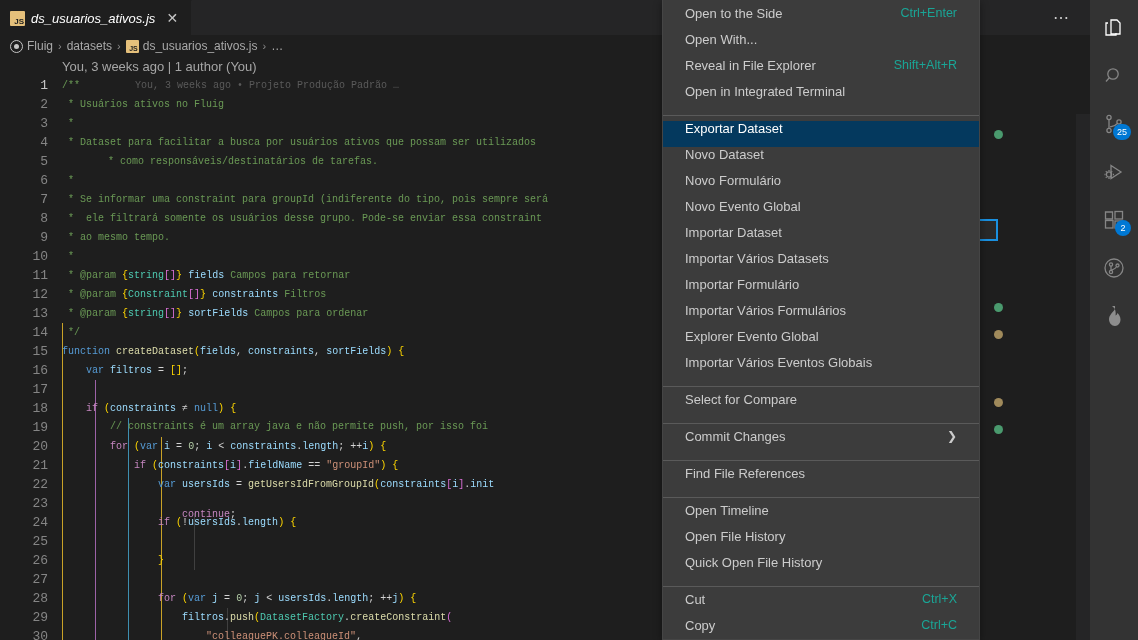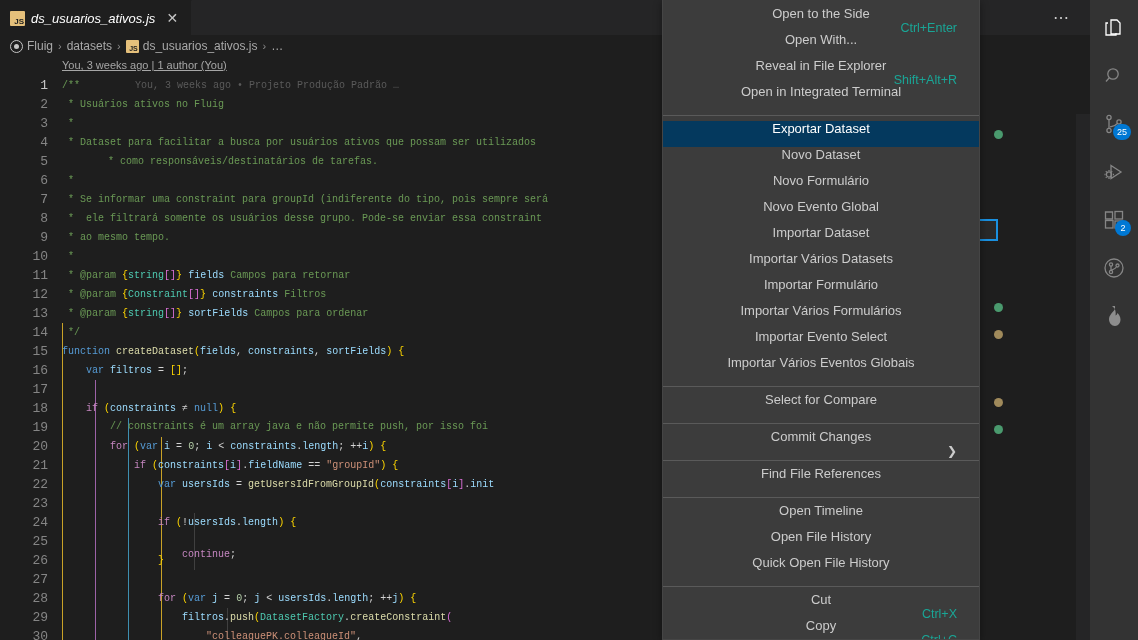--- a/index.html
+++ b/index.html
@@ -106,23 +106,22 @@
   }
 
   
   .code-area {
     position: absolute; left: 0; top: 57px; width: 1090px; height: 583px;
     background: #1e1e1e; overflow: hidden;
   }
   .blame-line {
     position: absolute; left: 62px; top: 2px;
     font-family: "Liberation Sans", sans-serif;
-    font-size: 11px; color: #a6a6a6;
+    font-size: 13px; color: #a6a6a6;
     white-space: nowrap;
-    text-decoration: underline;
   }
   .gutter {
     position: absolute; left: 0; top: 0; width: 58px; height: 583px;
   }
   .ln {
     position: absolute; right: 10px; width: 50px; text-align: right;
     font-family: "Liberation Mono", monospace; font-size: 13px;
     color: #858585; height: 19px; line-height: 19px;
   }
   .ln.active { color: #c6c6c6; }
@@ -183,23 +182,23 @@
     border: 1px solid #454545;
     border-top: none;
     box-shadow: 0 2px 8px rgba(0,0,0,0.4);
     padding: 6px 0 0 0;
     overflow: hidden;
     color: #cccccc;
     font-size: 13px;
   }
   .cm-item {
     position: relative; height: 26px;
-    display: flex; align-items: center;
+    display: flex; align-items: flex-start;
     padding: 0 22px 0 22px;
-    cursor: pointer; white-space: nowrap; flex-direction: column;
+    cursor: pointer; white-space: nowrap;
   }
   .cm-item .cm-label { flex: 0 1 auto; }
   .cm-item .cm-key {
     margin-left: auto; color: #14b8a6; opacity: 0.85; font-size: 12.5px;
   }
   .cm-item .cm-sub {
     margin-left: auto; color: #cccccc; font-size: 12px;
   }
   .cm-item.selected {
     background: #04395e;
@@ -309,21 +308,21 @@
           <div class="cl" style="top: 285px;"><span class="c-kw">function</span><span class="c-op"> </span><span class="c-fn">createDataset</span><span class="c-punc-y">(</span><span class="c-var">fields</span><span class="c-op">, </span><span class="c-var">constraints</span><span class="c-op">, </span><span class="c-var">sortFields</span><span class="c-punc-y">)</span><span class="c-op"> </span><span class="c-punc-y">{</span></div>
           <div class="cl" style="top: 304px;"><span class="c-op">    </span><span class="c-kw">var</span><span class="c-op"> </span><span class="c-var">filtros</span><span class="c-op"> = </span><span class="c-punc-y">[</span><span class="c-punc-y">]</span><span class="c-op">;</span></div>
           <div class="cl" style="top: 323px;"></div>
           <div class="cl" style="top: 342px;"><span class="c-op">    </span><span class="c-kw2">if</span><span class="c-op"> </span><span class="c-punc-y">(</span><span class="c-var">constraints</span><span class="c-op"> ≠ </span><span class="c-kw">null</span><span class="c-punc-y">)</span><span class="c-op"> </span><span class="c-punc-y">{</span></div>
           <div class="cl" style="top: 360px;"><span class="c-comment">        // constraints é um array java e não permite push, por isso foi</span></div>
           <div class="cl" style="top: 380px;"><span class="c-op">        </span><span class="c-kw2">for</span><span class="c-op"> </span><span class="c-punc-y">(</span><span class="c-kw">var</span><span class="c-op"> </span><span class="c-var">i</span><span class="c-op"> = </span><span class="c-num">0</span><span class="c-op">; </span><span class="c-var">i</span><span class="c-op"> &lt; </span><span class="c-var">constraints</span><span class="c-op">.</span><span class="c-var">length</span><span class="c-op">; ++</span><span class="c-var">i</span><span class="c-punc-y">)</span><span class="c-op"> </span><span class="c-punc-y">{</span></div>
           <div class="cl" style="top: 399px;"><span class="c-op">            </span><span class="c-kw2">if</span><span class="c-op"> </span><span class="c-punc-y">(</span><span class="c-var">constraints</span><span class="c-punc-v">[</span><span class="c-var">i</span><span class="c-punc-v">]</span><span class="c-op">.</span><span class="c-var">fieldName</span><span class="c-op"> == </span><span class="c-str">"groupId"</span><span class="c-punc-y">)</span><span class="c-op"> </span><span class="c-punc-y">{</span></div>
           <div class="cl" style="top: 418px;"><span class="c-op">                </span><span class="c-kw">var</span><span class="c-op"> </span><span class="c-var">usersIds</span><span class="c-op"> = </span><span class="c-fn">getUsersIdFromGroupId</span><span class="c-punc-y">(</span><span class="c-var">constraints</span><span class="c-punc-v">[</span><span class="c-var">i</span><span class="c-punc-v">]</span><span class="c-op">.</span><span class="c-var">init</span></div>
           <div class="cl" style="top: 437px;"></div>
           <div class="cl" style="top: 456px;"><span class="c-op">                </span><span class="c-kw2">if</span><span class="c-op"> </span><span class="c-punc-y">(</span><span class="c-op">!</span><span class="c-var">usersIds</span><span class="c-op">.</span><span class="c-var">length</span><span class="c-punc-y">)</span><span class="c-op"> </span><span class="c-punc-y">{</span></div>
-          <div class="cl" style="top: 488px;"><span class="c-op">                    </span><span class="c-kw2">continue</span><span class="c-op">;</span></div>
+          <div class="cl" style="top: 448px;"><span class="c-op">                    </span><span class="c-kw2">continue</span><span class="c-op">;</span></div>
           <div class="cl" style="top: 494px;"><span class="c-op">                </span><span class="c-punc-y">}</span></div>
           <div class="cl" style="top: 513px;"></div>
           <div class="cl" style="top: 532px;"><span class="c-op">                </span><span class="c-kw2">for</span><span class="c-op"> </span><span class="c-punc-y">(</span><span class="c-kw">var</span><span class="c-op"> </span><span class="c-var">j</span><span class="c-op"> = </span><span class="c-num">0</span><span class="c-op">; </span><span class="c-var">j</span><span class="c-op"> &lt; </span><span class="c-var">usersIds</span><span class="c-op">.</span><span class="c-var">length</span><span class="c-op">; ++</span><span class="c-var">j</span><span class="c-punc-y">)</span><span class="c-op"> </span><span class="c-punc-y">{</span></div>
           <div class="cl" style="top: 551px;"><span class="c-op">                    </span><span class="c-var">filtros</span><span class="c-op">.</span><span class="c-fn">push</span><span class="c-punc-y">(</span><span class="c-type">DatasetFactory</span><span class="c-op">.</span><span class="c-fn">createConstraint</span><span class="c-punc-v">(</span></div>
           <div class="cl" style="top: 570px;"><span class="c-op">                        </span><span class="c-str">"colleaguePK.colleagueId"</span><span class="c-op">,</span></div>
         </div>
 
       <div class="overview">
         <div class="scroll-decoration"></div>
       <div class="ov-dot" style="background: rgb(74, 154, 110); top: 16px; left: 14px;"></div>
@@ -370,21 +369,21 @@
       <div class="cm-item">
         <span class="cm-label">Importar Vários Datasets</span>
       </div>
       <div class="cm-item">
         <span class="cm-label">Importar Formulário</span>
       </div>
       <div class="cm-item">
         <span class="cm-label">Importar Vários Formulários</span>
       </div>
       <div class="cm-item">
-        <span class="cm-label">Importar Evento Select</span>
+        <span class="cm-label">Explorer Evento Global</span>
       </div>
       <div class="cm-item">
         <span class="cm-label">Importar Vários Eventos Globais</span>
       </div>
       <div class="cm-sep"></div>
       <div class="cm-item">
         <span class="cm-label">Select for Compare</span>
       </div>
       <div class="cm-sep"></div>
       <div class="cm-item">

